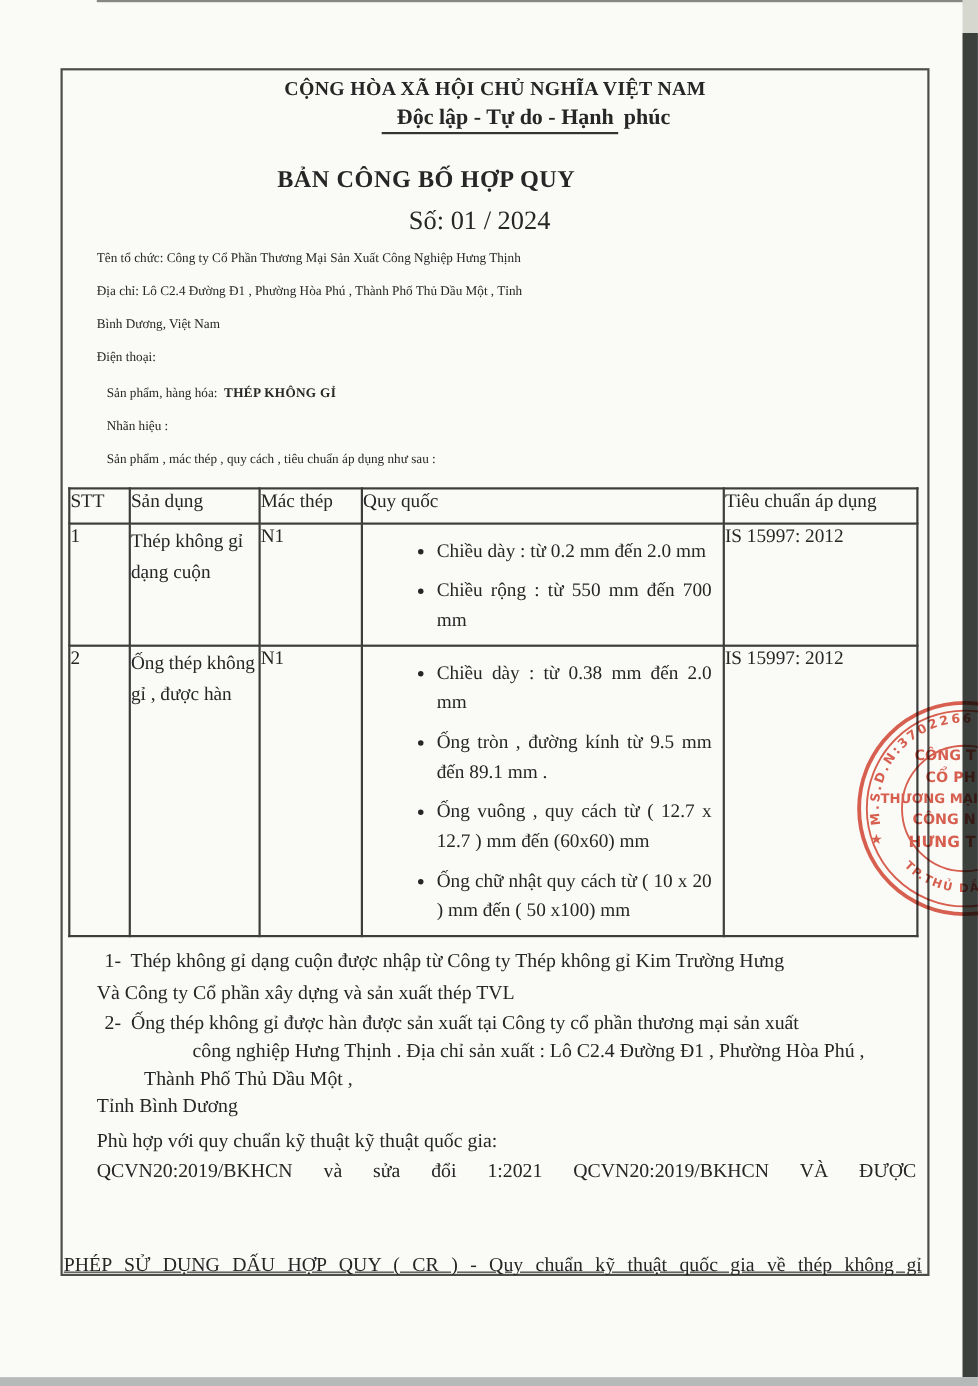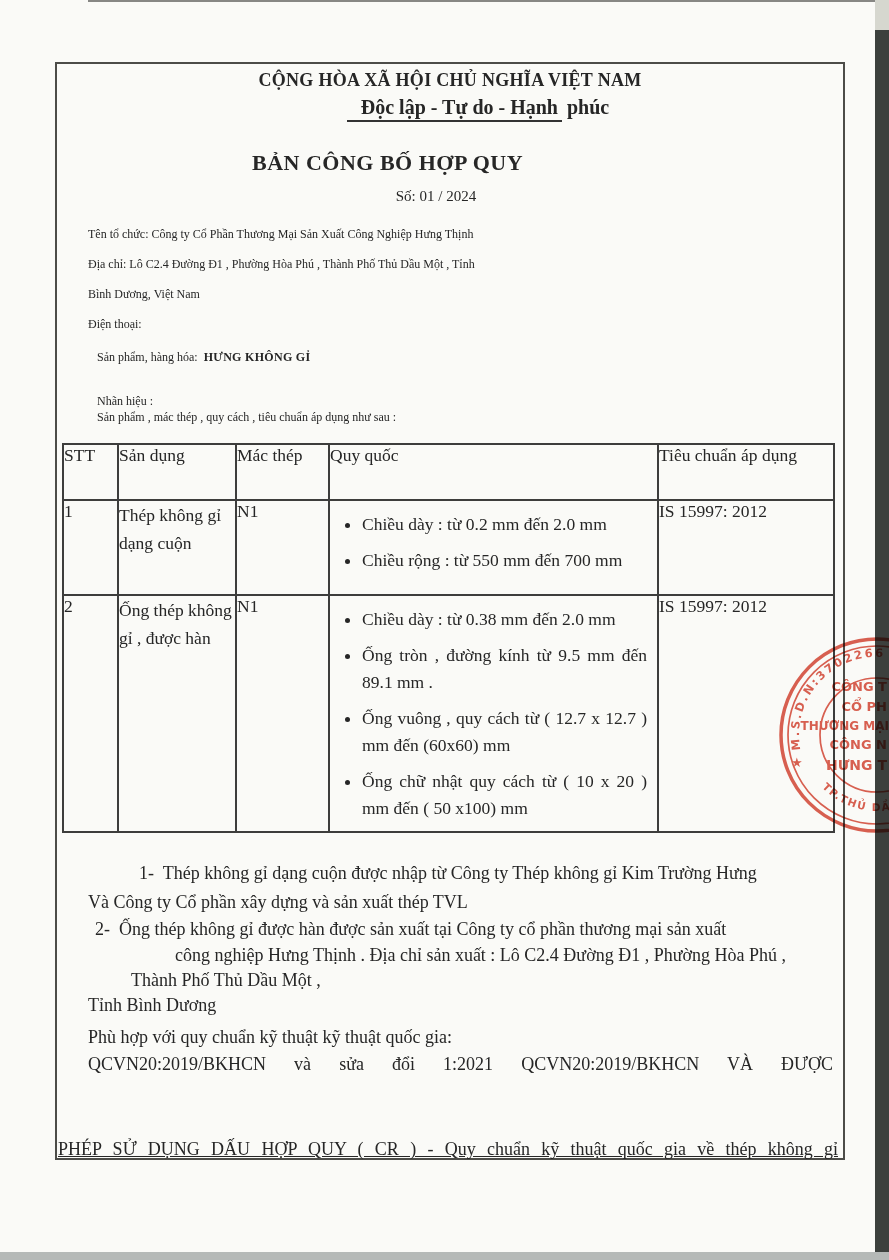--- a/index.html
+++ b/index.html
@@ -15,50 +15,50 @@
   .right-strip-light{left:875px;top:0;width:14px;height:30px;background:#d6d7cf;}
   .right-strip-dark{left:875px;top:30px;width:14px;height:1222px;background:#3c403d;}
   .bottom-strip{left:0;top:1252px;width:889px;height:8px;background:#b5b9b7;}
   
   .page-frame{left:55px;top:62px;width:786px;height:1094px;border:2px solid #4c4c48;background:transparent;}
   
   .hdr1{left:55px;top:70px;width:790px;text-align:center;font-weight:bold;font-size:18px;letter-spacing:.3px;}
   .hdr2{left:55px;top:96px;width:790px;text-align:center;font-weight:bold;font-size:20px;margin-left:28px;}
   .hdr2 .uline{border-bottom:2px solid #333;padding:0 4px 2px 14px;}
   .doc-title{left:55px;top:150px;width:665px;text-align:center;font-weight:bold;font-size:22px;letter-spacing:.5px;}
-  .doc-num{left:55px;top:188px;width:762px;text-align:center;font-size:15px;}
+  .doc-num{left:55px;top:188px;width:762px;text-align:center;font-size:24px;}
   
   .line{font-size:12px;line-height:24px;white-space:pre-wrap;}
   .l-org{left:88px;top:222px;}
   .l-addr1{left:88px;top:252px;}
   .l-addr2{left:88px;top:282px;}
   .l-phone{left:88px;top:312px;}
   .l-prod{left:97px;top:345px;}
   .l-prod b{margin-left:6px;letter-spacing:.3px;}
-  .l-brand{left:97px;top:375px;margin-top:14px;}
+  .l-brand{left:97px;top:375px;}
   .l-intro{left:97px;top:405px;}
   
   table.conf{position:absolute;left:62px;top:443px;border-collapse:collapse;table-layout:fixed;font-size:17.5px;}
   table.conf td,table.conf th{border:2px solid #3d3d3c;vertical-align:top;font-weight:normal;text-align:left;padding:0;}
   col.c1{width:55px;}col.c2{width:118px;}col.c3{width:93px;}col.c4{width:329px;}col.c5{width:176px;}
-  tr.hrow{height:56px;}
+  tr.hrow{height:32px;}
   tr.r1{height:95px;}
   tr.r2{height:235px;}
   .th-pad{padding:9px 6px 0 14px;}
   .th-stt{text-align:center;padding-top:9px;}
   .th-tc{padding:9px 4px 0 11px;}
   .cell-stt{text-align:center;padding-top:10px;}
   .cell-sp{padding:10px 10px 0 12px;text-align:justify;line-height:28px;border-radius:11px;}
   .cell-mt{text-align:center;padding-top:10px;}
   .cell-tc{padding:11px 6px 0 10px;}
-  ul.qc{margin:0;padding:10px 10px 0 32px;}
+  ul.qc{margin:0;padding:10px 10px 0 67px;}
   ul.qc li{margin:0 0 9px 0;line-height:27px;text-align:justify;}
   
   .note{font-size:18px;line-height:24px;white-space:pre-wrap;}
-  .n1a{left:95px;top:861px;margin-left:44px;}
+  .n1a{left:95px;top:861px;}
   .n1b{left:88px;top:890px;}
   .n2a{left:95px;top:917px;}
   .n2b{left:131px;top:943px;margin-left:44px;}
   .n2c{left:131px;top:968px;}
   .n2d{left:88px;top:993px;}
   .conf-intro{left:88px;top:1025px;}
   .conf-l1{left:88px;top:1052px;width:745px;text-align:justify;text-align-last:justify;white-space:normal;}
   .conf-l2{left:58px;top:1137px;width:780px;text-align:justify;text-align-last:justify;white-space:normal;text-decoration:underline;}
   
   .stamp{left:767px;top:625px;width:220px;height:220px;mix-blend-mode:multiply;opacity:.9;}
@@ -76,21 +76,21 @@
 
 <div class="abs hdr1">CỘNG HÒA XÃ HỘI CHỦ NGHĨA VIỆT NAM</div>
 <div class="abs hdr2"><span class="uline">Độc lập - Tự do - Hạnh</span><span> phúc</span></div>
 <div class="abs doc-title">BẢN CÔNG BỐ HỢP QUY</div>
 <div class="abs doc-num">Số: 01 / 2024</div>
 
 <div class="abs line l-org">Tên tổ chức: Công ty Cổ Phần Thương Mại Sản Xuất Công Nghiệp Hưng Thịnh</div>
 <div class="abs line l-addr1">Địa chỉ: Lô C2.4 Đường Đ1 , Phường Hòa Phú , Thành Phố Thủ Dầu Một , Tỉnh</div>
 <div class="abs line l-addr2">Bình Dương, Việt Nam</div>
 <div class="abs line l-phone">Điện thoại:</div>
-<div class="abs line l-prod"><span>Sản phẩm, hàng hóa:</span><b>HƯNG KHÔNG GỈ</b></div>
+<div class="abs line l-prod"><span>Sản phẩm, hàng hóa:</span><b>THÉP KHÔNG GỈ</b></div>
 <div class="abs line l-brand">Nhãn hiệu :</div>
 <div class="abs line l-intro">Sản phẩm , mác thép , quy cách , tiêu chuẩn áp dụng như sau :</div>
 
 <table class="conf">
   <colgroup>
       <col class="c1">
       <col class="c2">
       <col class="c3">
       <col class="c4">
       <col class="c5">

